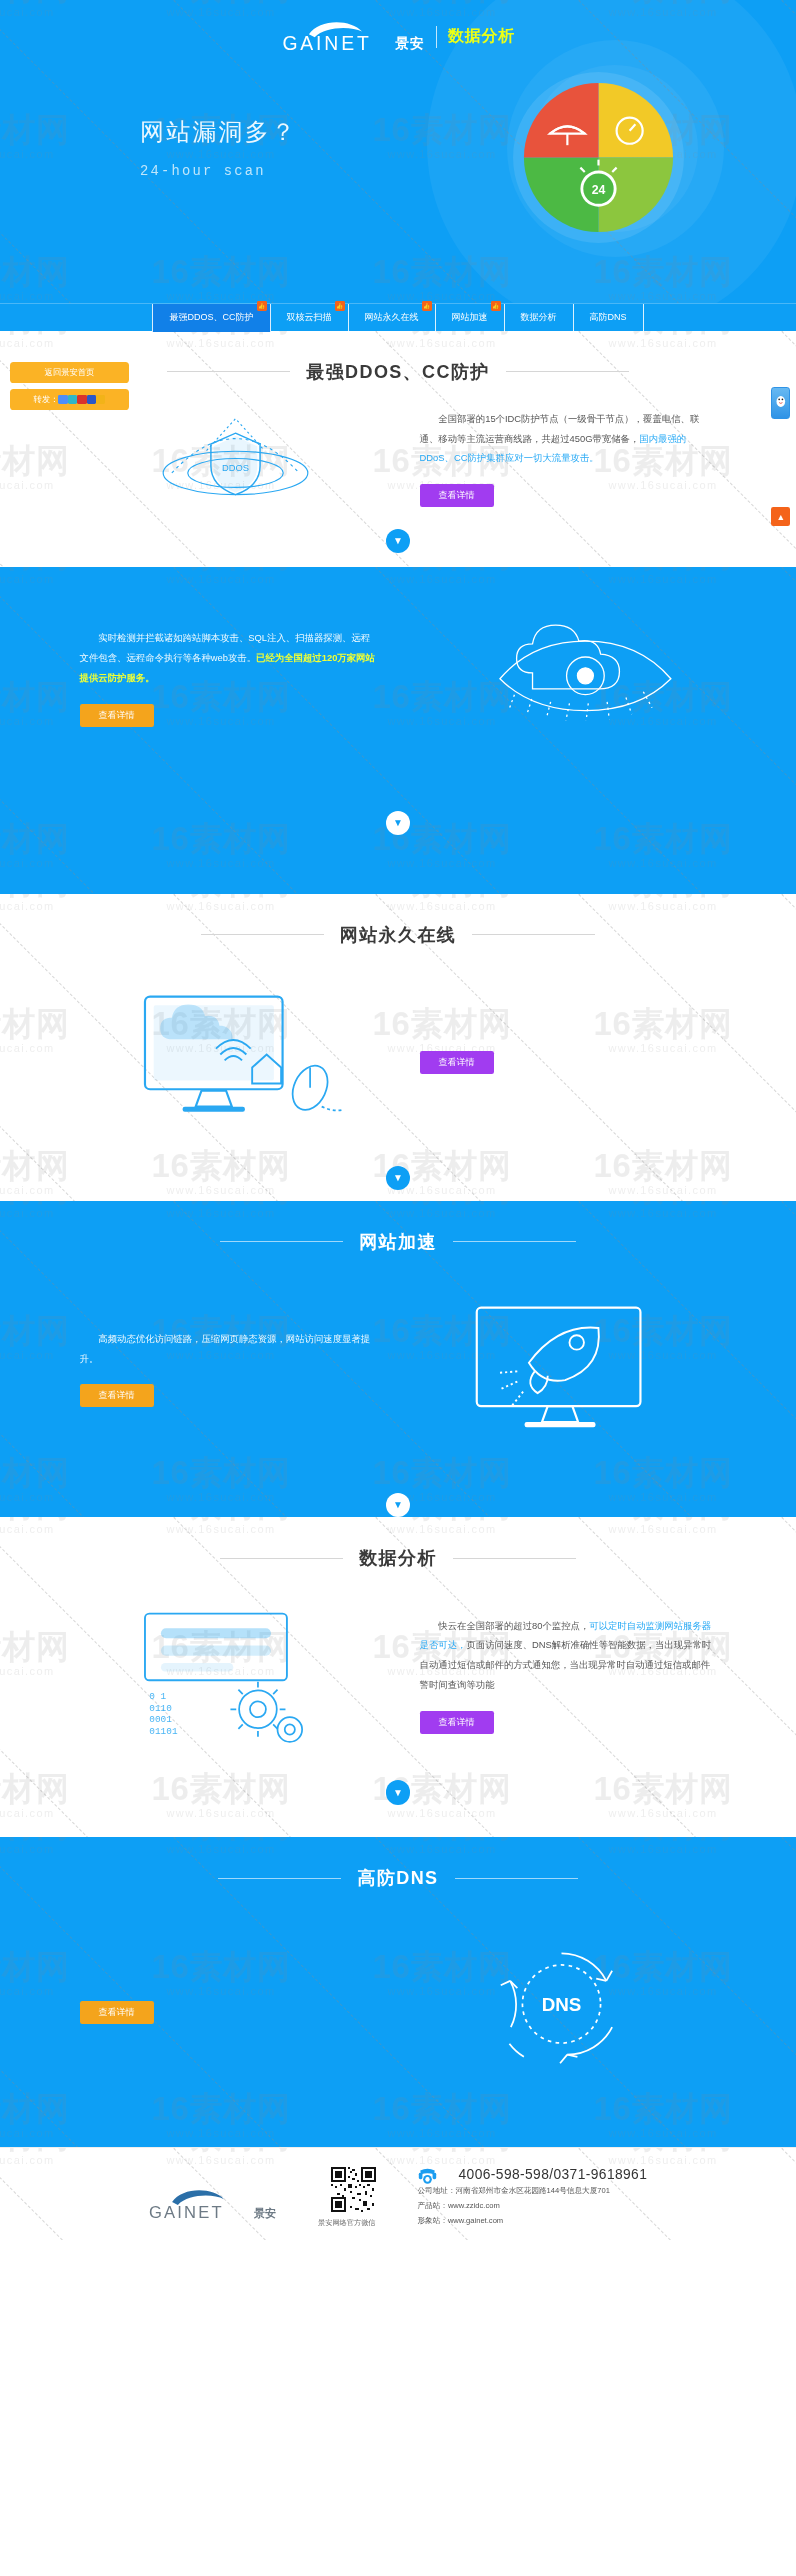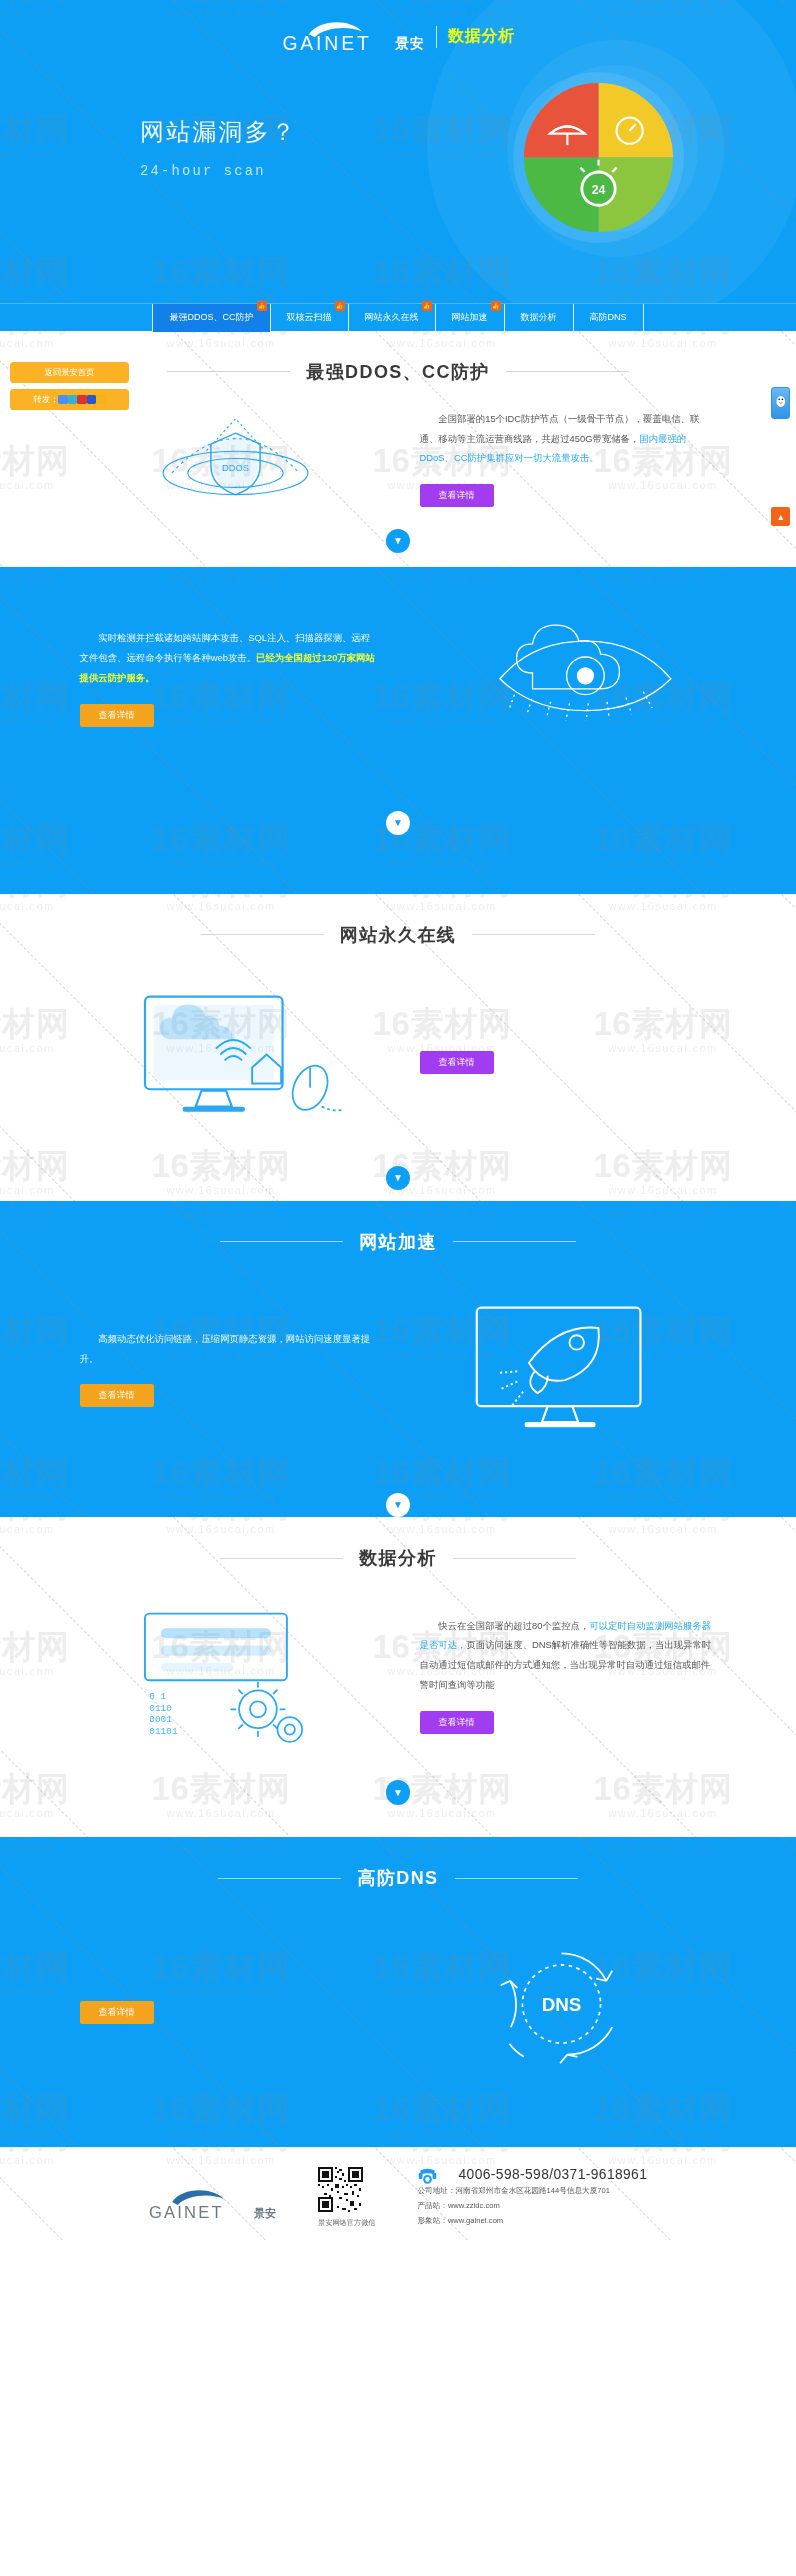--- a/index.html
+++ b/index.html
@@ -92,21 +92,21 @@
   .side-right .vtxt { color:#fff; font-size:7.6px; line-height:1.35; writing-mode:vertical-rl; margin:0 auto; }
   .top-btn { position:absolute; right:5.8px; top:507px; z-index:60; width:19px; height:19px;
     background:#f4631a; border-radius:2.2px; display:flex; align-items:center;
     justify-content:center; color:#fff; font-size:8.7px; cursor:pointer; }
 
   
   .footer { position:relative; background:#fff; padding:19px 0 11.6px; border-top:0.7px solid #eee; }
   .f-inner { position:relative; z-index:20; display:flex; justify-content:center; align-items:flex-start; gap:42px; }
   .f-logo { display:flex; align-items:flex-end; gap:4.3px; padding-top:19px; }
   .f-logo .c { color:#6d7a85; font-size:11px; font-weight:700; }
-  .f-qr { text-align:left; }
+  .f-qr { text-align:right; }
   .qr { width:45px; height:45px; margin:0 auto; }
   .f-qr .cap { font-size:7.2px; color:#666; margin-top:4.3px; }
   .f-contact .tel { display:flex; align-items:flex-start; gap:22px; }
   .f-contact .tel .num { font-size:13.8px; color:#333; letter-spacing:0.4px; }
   .f-contact .ln { font-size:7.6px; color:#555; line-height:1.95; }
 </style>
 </head>
 <body>
 
 <div class="page">

